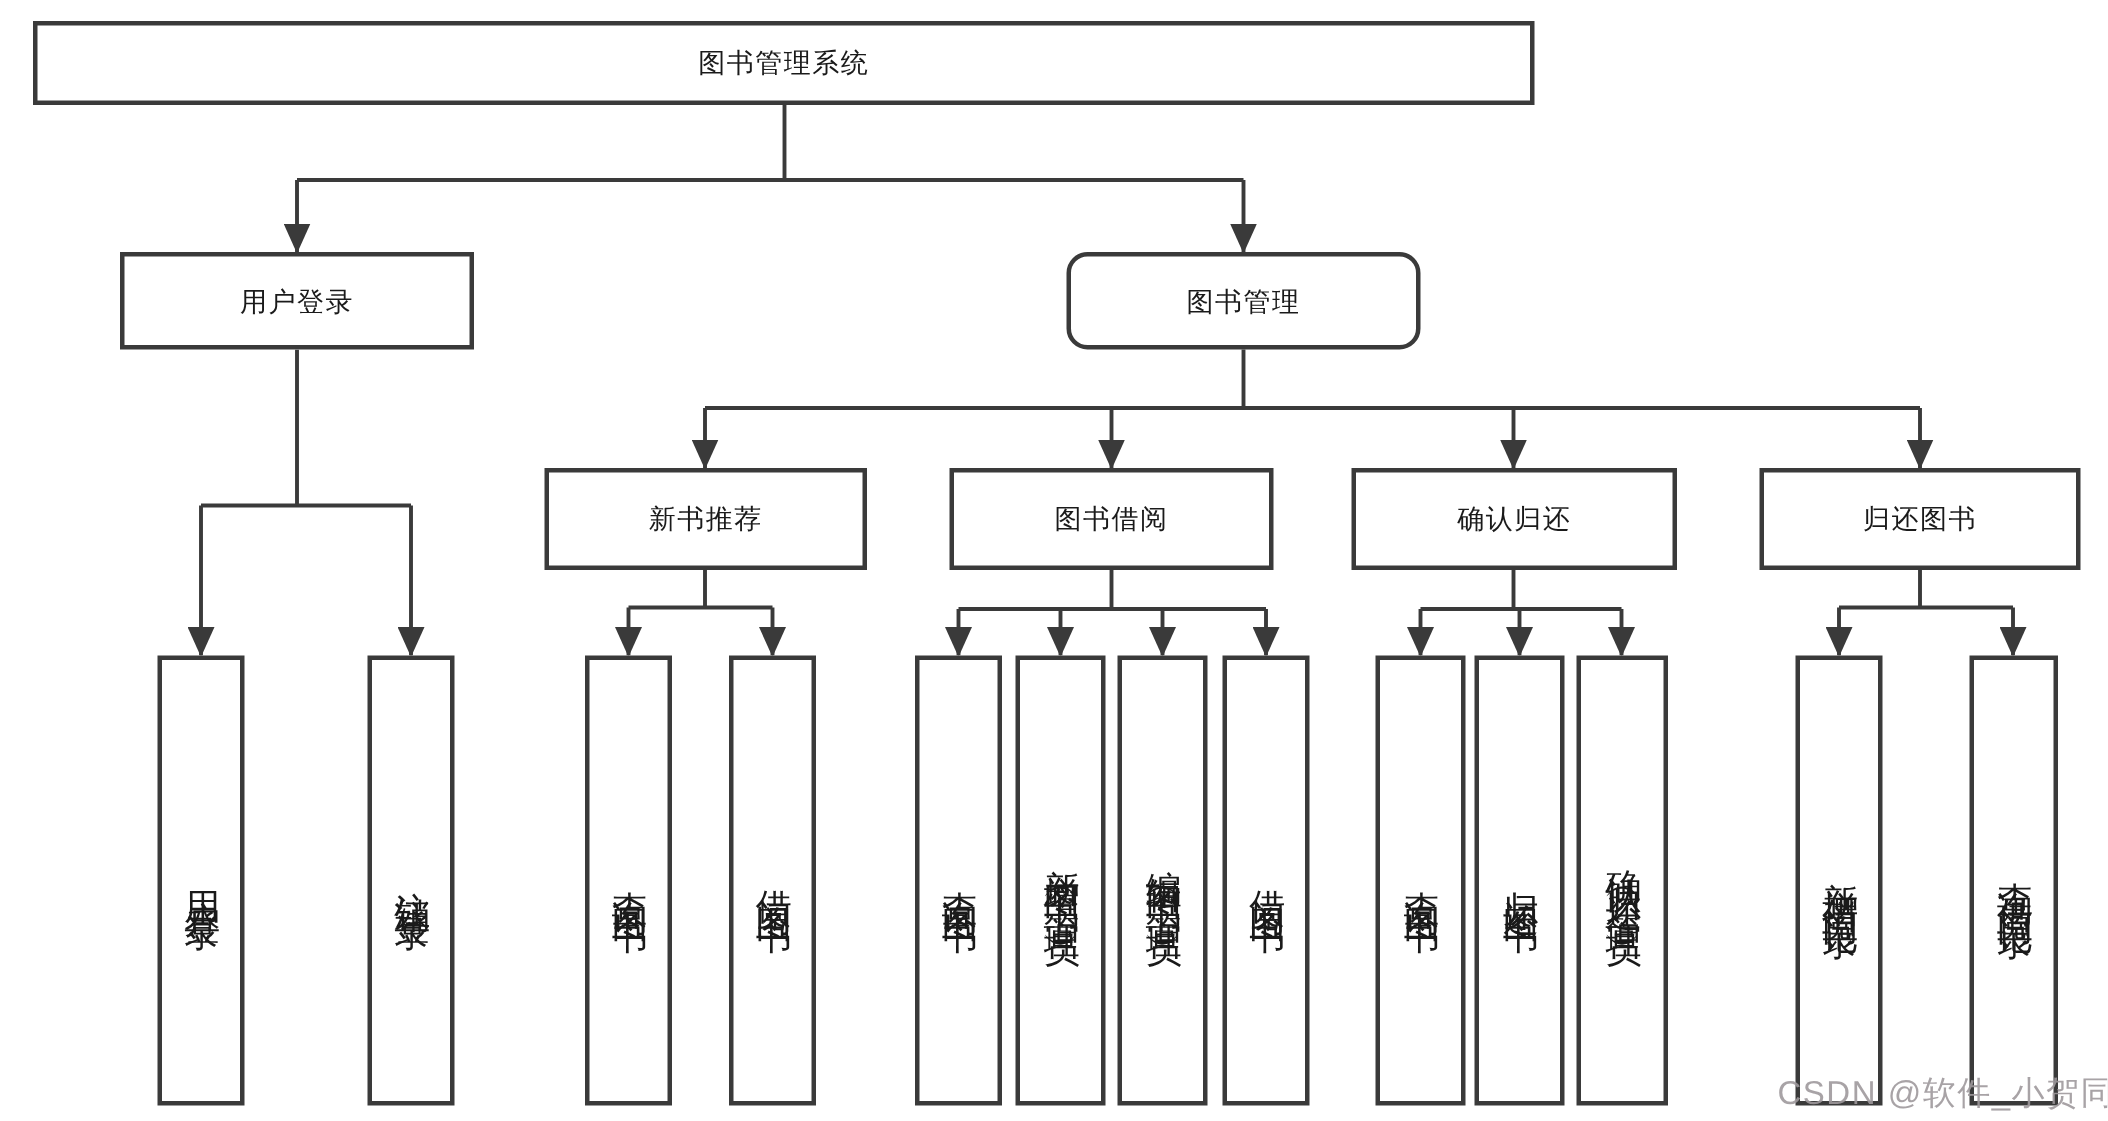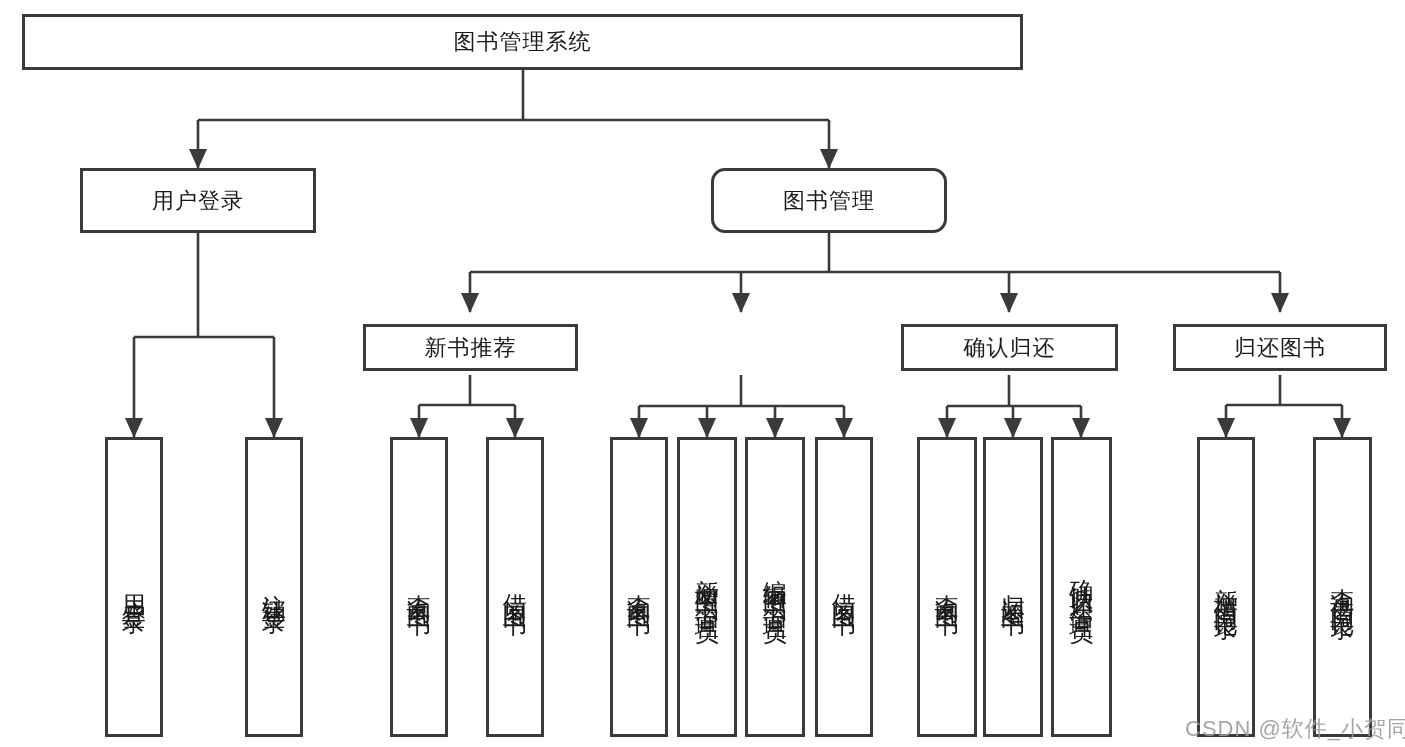--- a/index.html
+++ b/index.html
@@ -9,35 +9,35 @@
     font-family:"Liberation Sans","DejaVu Sans",sans-serif;
     color:var(--text,#1a1a1a);
   }
   .wires{position:absolute;left:0;top:0;width:1405px;height:747px;}
   .w{fill:none;stroke:var(--line,#3a3a3a);stroke-width:2.6;}
   .box{
     position:absolute;box-sizing:border-box;background:#ffffff;
     border:3px solid var(--box-border,#3a3a3a);
     display:flex;align-items:center;justify-content:center;
   }
-  .hlabel{font-size:22px;letter-spacing:1px;white-space:nowrap;}
+  .hlabel{font-size:18px;letter-spacing:1px;white-space:nowrap;}
   .leaf .vlabel{
     writing-mode:vertical-rl;text-orientation:mixed;
     font-size:24px;letter-spacing:6px;line-height:1.15;white-space:nowrap;
   }
   .watermark{
     position:absolute;left:1185px;top:714px;z-index:5;
     font-size:22px;letter-spacing:1px;white-space:nowrap;
     color:var(--watermark,rgba(158,153,156,0.9));
   }
   
   .n-root{left:22px;top:14px;width:1001px;height:56px;}
   .n-l1a{left:80px;top:168px;width:236px;height:65px;}
   .n-l1b{left:711px;top:168px;width:236px;height:65px;border-radius:14px;}
-  .n-l2{top:324px;height:47px;}
+  .n-l2{top:312px;height:68px;}
   .n-b1{left:363px;width:215px;}
   .n-b2{left:633px;width:216px;}
   .n-b3{left:901px;width:217px;}
   .n-b4{left:1173px;width:214px;}
   .leaf{top:437px;height:300px;}
   .n-a1{left:105px;width:58px;}
   .n-a2{left:245px;width:58px;}
   .n-nb1{left:390px;width:58px;}
   .n-nb2{left:486px;width:58px;}
   .n-c1{left:610px;width:58px;}
@@ -110,20 +110,23 @@
   <div class="box n-l1a">
     <span class="hlabel">用户登录</span>
   </div>
   <div class="box n-l1b">
     <span class="hlabel">图书管理</span>
   </div>
 
   <div class="box n-l2 n-b1">
     <span class="hlabel">新书推荐</span>
   </div>
+  <div class="box n-l2 n-b2">
+    <span class="hlabel">图书借阅</span>
+  </div>
   <div class="box n-l2 n-b3">
     <span class="hlabel">确认归还</span>
   </div>
   <div class="box n-l2 n-b4">
     <span class="hlabel">归还图书</span>
   </div>
 
   <div class="box leaf n-a1">
     <span class="vlabel">用户登录</span>
   </div>

